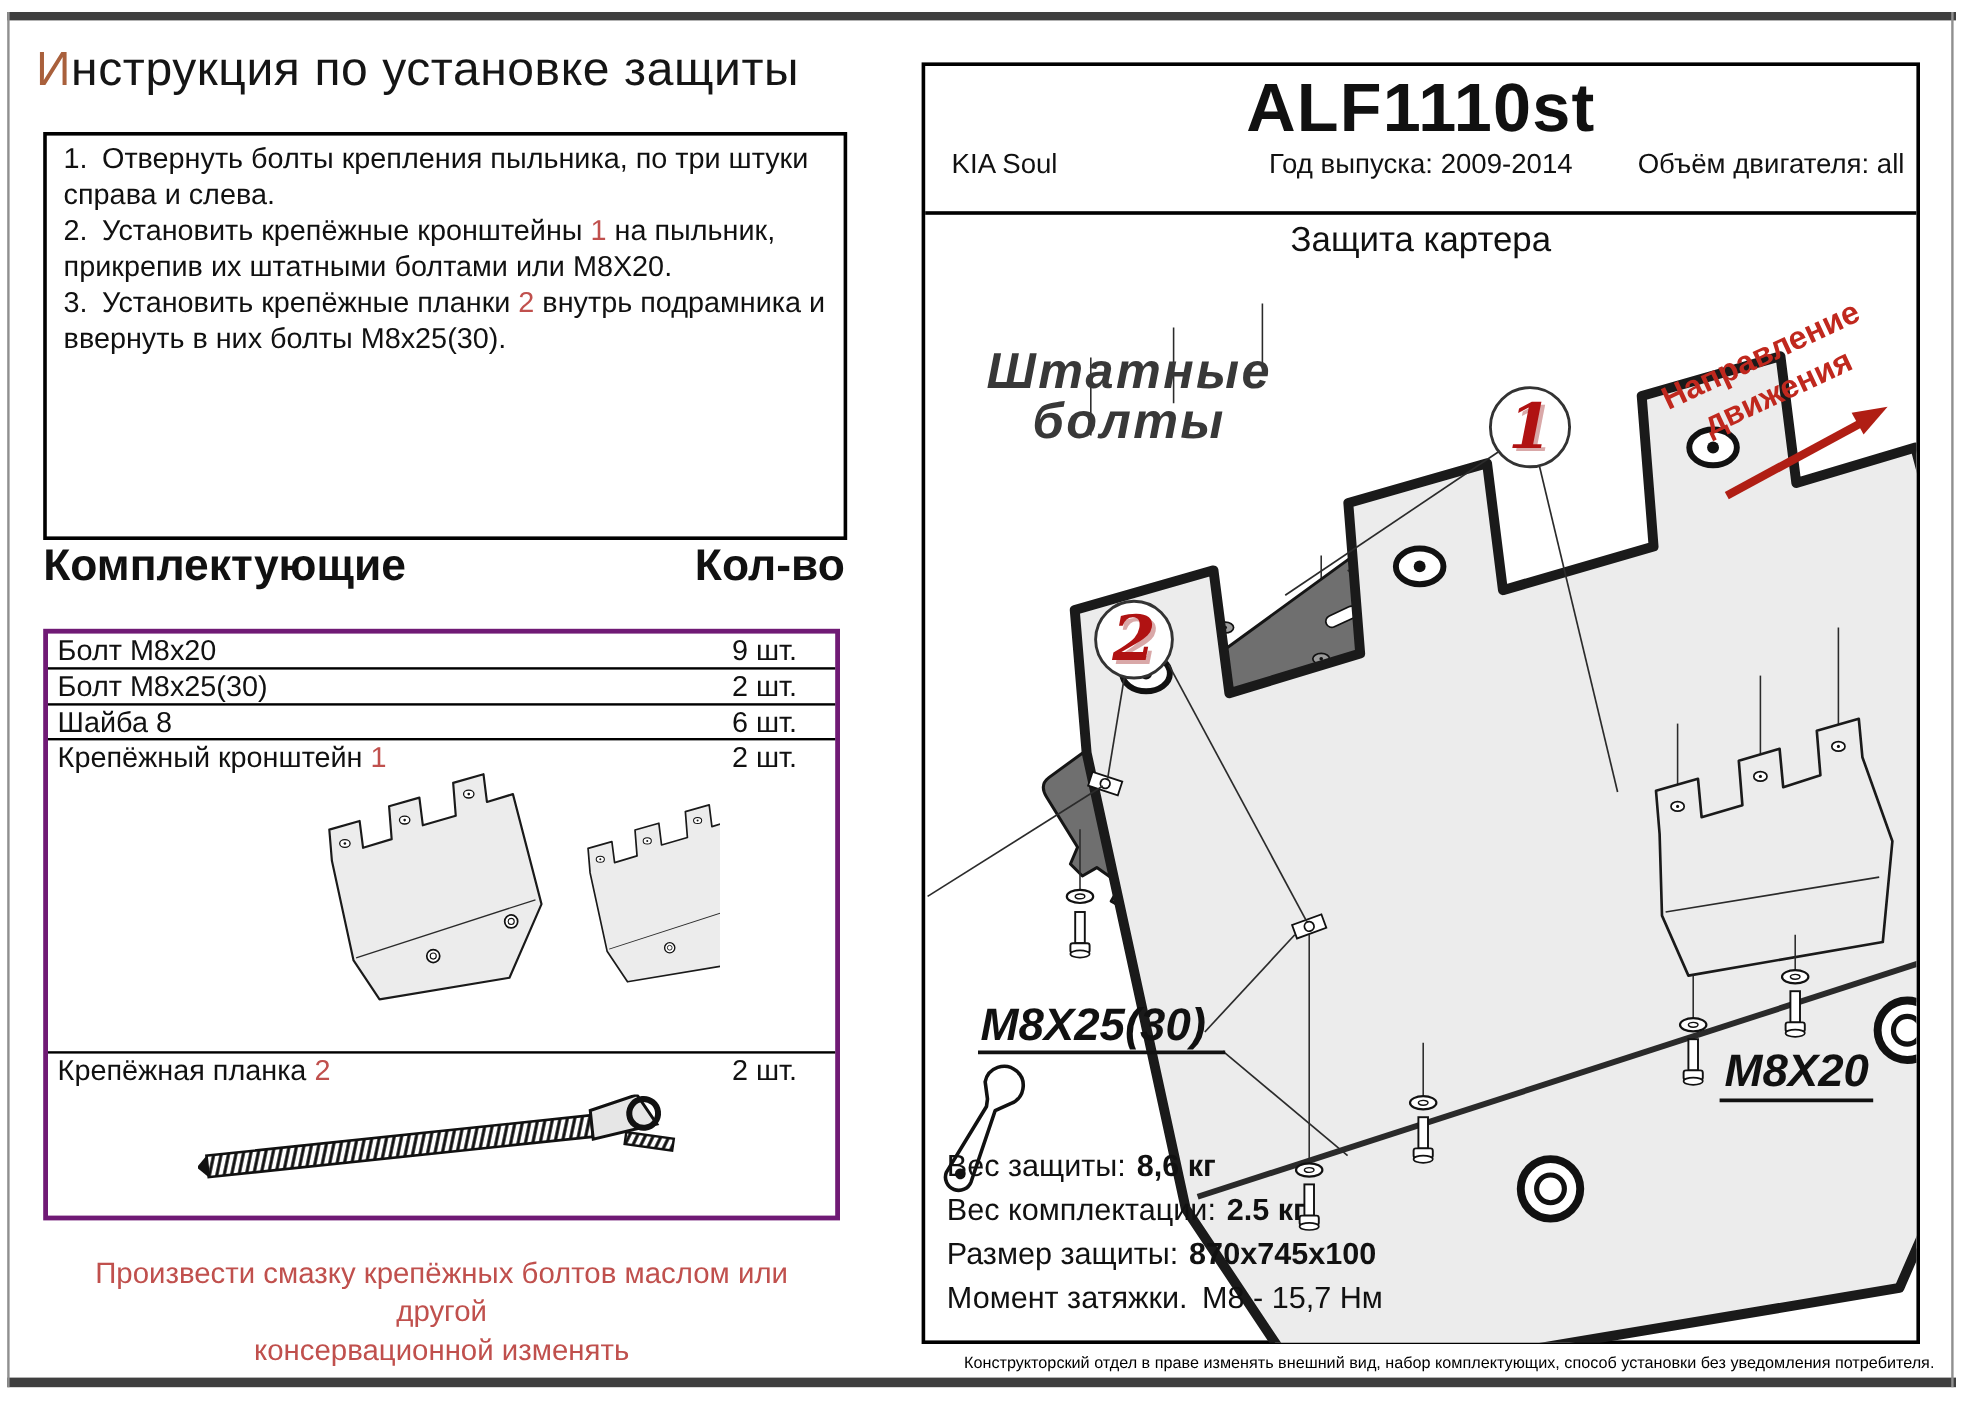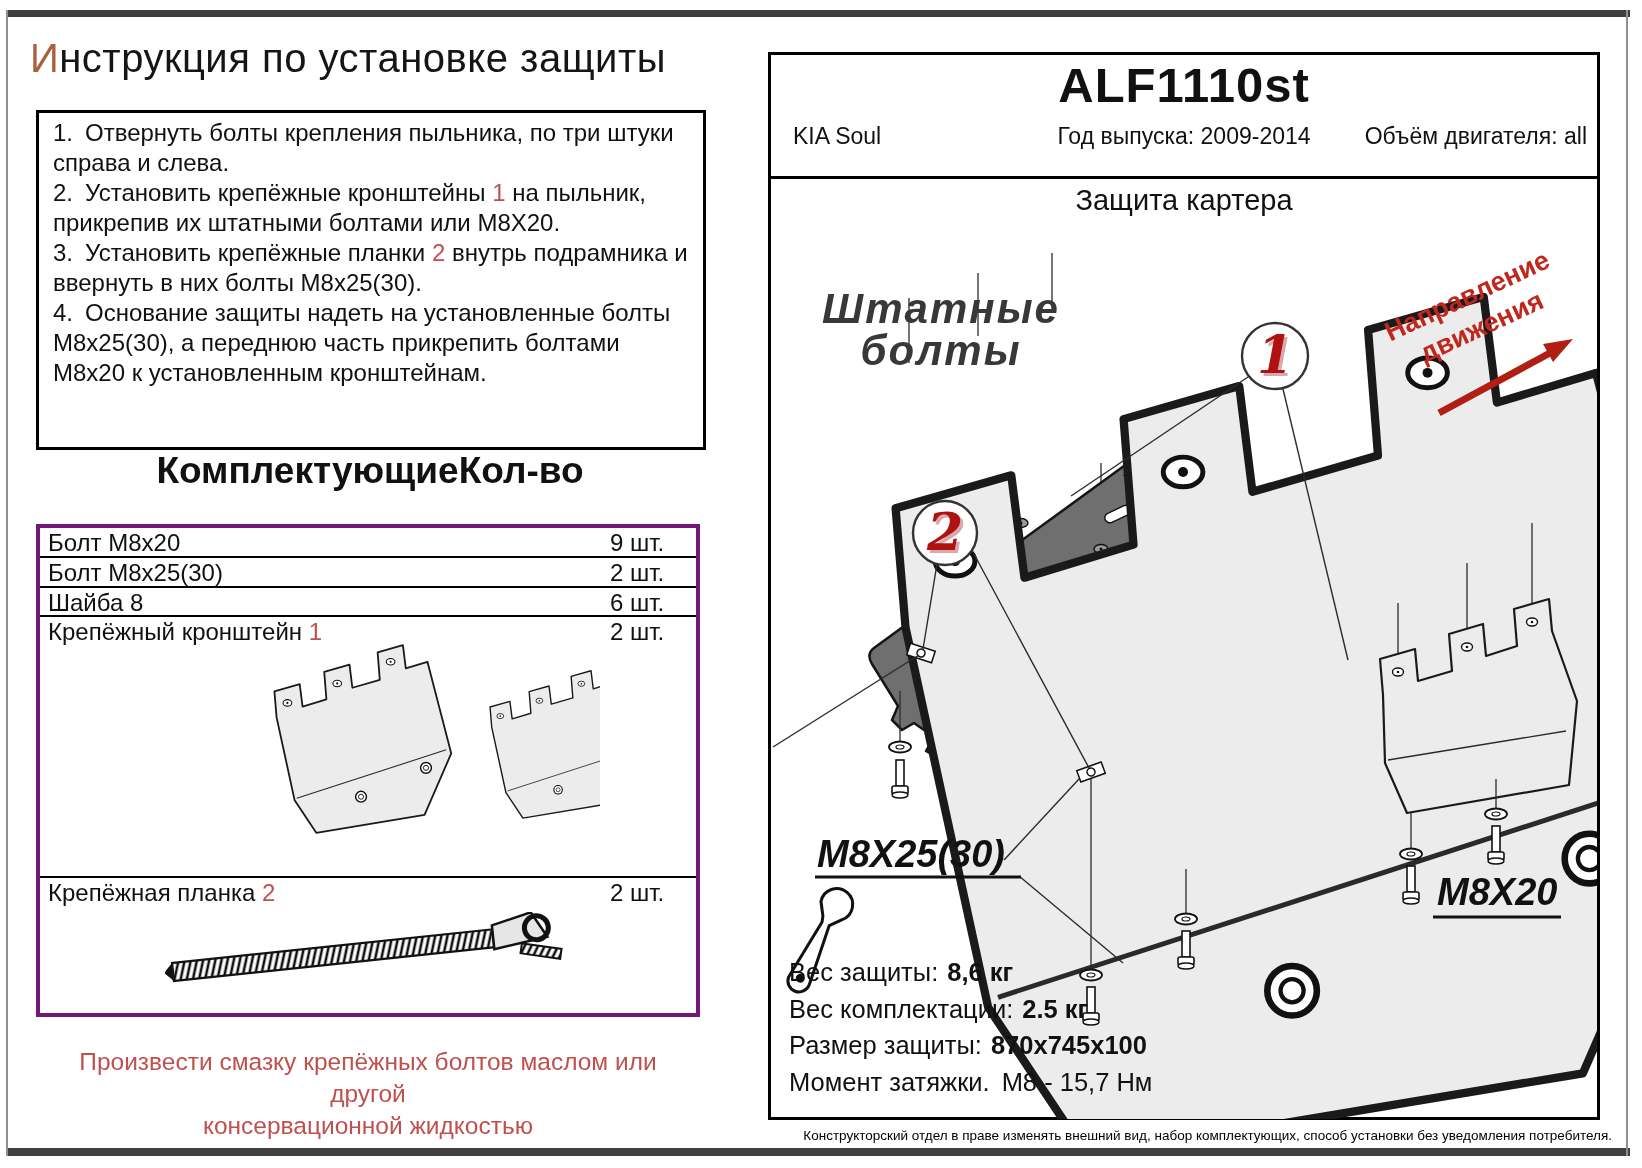--- a/index.html
+++ b/index.html
@@ -12,36 +12,36 @@
   .frame-right{position:absolute;left:1626px;top:10px;width:2px;height:1146px;background:#909090;}
 
   
   .title{position:absolute;left:30px;top:36px;font-size:40px;letter-spacing:0.5px;color:#151515;}
   .title .accent{color:#a9603c;}
   .instructions{position:absolute;left:36px;top:110px;width:640px;height:323px;border:3px solid #000;
                 padding:5px 10px 6px 14px;font-size:24px;line-height:30px;}
   .instructions p{margin:0;}
   .num{margin-right:12px;}
   .rednum{color:#c0504d;}
-  .parts-head{position:absolute;left:36px;top:450px;width:668px;display:flex;justify-content:center;
+  .parts-head{position:absolute;left:36px;top:450px;width:668px;display:flex;justify-content:space-between;
               font-weight:bold;font-size:37px;}
   .parts-table{position:absolute;left:36px;top:524px;width:656px;border:4px solid #701a75;font-size:24px;}
   .prow{position:relative;border-top:2px solid #000;padding:1px 0 0 8px;}
   .prow:first-child{border-top:none;}
   .r1,.r2{height:27px;} .r3{height:26px;} .r4{height:258px;} .r5{height:134px;}
   .qty{position:absolute;left:570px;top:1px;}
   .row-art{position:absolute;}
   .art-brackets{left:100px;top:24px;}
   .art-rod{left:125px;top:34px;}
   .grease-note{position:absolute;left:40px;top:1046px;width:656px;text-align:center;color:#c0504d;
                font-size:24.5px;line-height:32px;}
 
   
   .rbox{position:absolute;left:768px;top:52px;width:826px;height:1062px;border:3px solid #000;}
-  .code{position:absolute;left:0;top:2px;width:100%;text-align:center;font-size:49px;font-weight:bold;letter-spacing:1px;}
+  .code{position:absolute;left:0;top:2px;width:100%;text-align:center;font-size:57px;font-weight:bold;letter-spacing:1px;}
   .meta-model{position:absolute;left:22px;top:68px;font-size:23px;}
   .meta-year{position:absolute;left:0;top:68px;width:100%;text-align:center;font-size:23px;}
   .meta-engine{position:absolute;right:10px;top:68px;font-size:23px;}
   .divider{position:absolute;left:0;top:121px;width:100%;height:3px;background:#000;}
   .subtitle{position:absolute;left:0;top:129px;width:100%;text-align:center;font-size:29px;}
   .diagram{position:absolute;left:0;top:168px;width:826px;height:896px;}
   .specs{position:absolute;left:18px;top:899px;font-size:25.5px;line-height:36.5px;}
   .sval{margin-left:9px;font-weight:bold;}
   .sval.plain{font-weight:normal;margin-left:12px;}
 
@@ -101,21 +101,20 @@
   <div class="frame-right"></div>
 
   <h1 class="title" style="margin:0;font-weight:normal;">
     <span class="accent">И</span><span>нструкция по установке защиты</span>
   </h1>
 
   <div class="instructions">
     <p><span class="num">1.</span><span>Отвернуть болты крепления пыльника, по три штуки справа и слева.</span><span class="rednum"></span><span></span></p>
     <p><span class="num">2.</span><span>Установить крепёжные кронштейны </span><span class="rednum">1</span><span> на пыльник, прикрепив их штатными болтами или М8Х20.</span></p>
     <p><span class="num">3.</span><span>Установить крепёжные планки </span><span class="rednum">2</span><span> внутрь подрамника и ввернуть в них болты М8х25(30).</span></p>
-    <p><span class="num">4.</span><span>Основание защиты надеть на установленные болты М8х25(30), а переднюю часть прикрепить болтами М8х20 к установленным кронштейнам.</span><span class="rednum"></span><span></span></p>
   </div>
 
   <div class="parts-head">
     <span>Комплектующие</span>
     <span>Кол-во</span>
   </div>
 
   <div class="parts-table">
     <div class="prow r1">
       <span>Болт М8х20</span>
@@ -147,21 +146,21 @@
           <polygon points="322,-13 362,-22 376,4 322,11" fill="#e6e6e6" stroke="#111" stroke-width="2.5"></polygon>
           <circle cx="366" cy="-6" r="12" fill="none" stroke="#111" stroke-width="5"></circle>
           <rect x="350" y="8" width="40" height="10" fill="url(#thread)" stroke="#111" stroke-width="2" transform="rotate(14 350 8)"></rect>
         </g>
       </svg>
     </div>
   </div>
 
   <div class="grease-note">
     <div>Произвести смазку крепёжных болтов маслом или другой</div>
-    <div>консервационной жидкостью</div>
+    <div>консервационной изменять</div>
   </div>
 
   <div class="rbox">
     <div class="code">ALF1110st</div>
     <div class="meta-model">KIA Soul</div>
     <div class="meta-year">Год выпуска: 2009-2014</div>
     <div class="meta-engine">Объём двигателя: all</div>
     <div class="divider"></div>
     <div class="subtitle">Защита картера</div>
 

